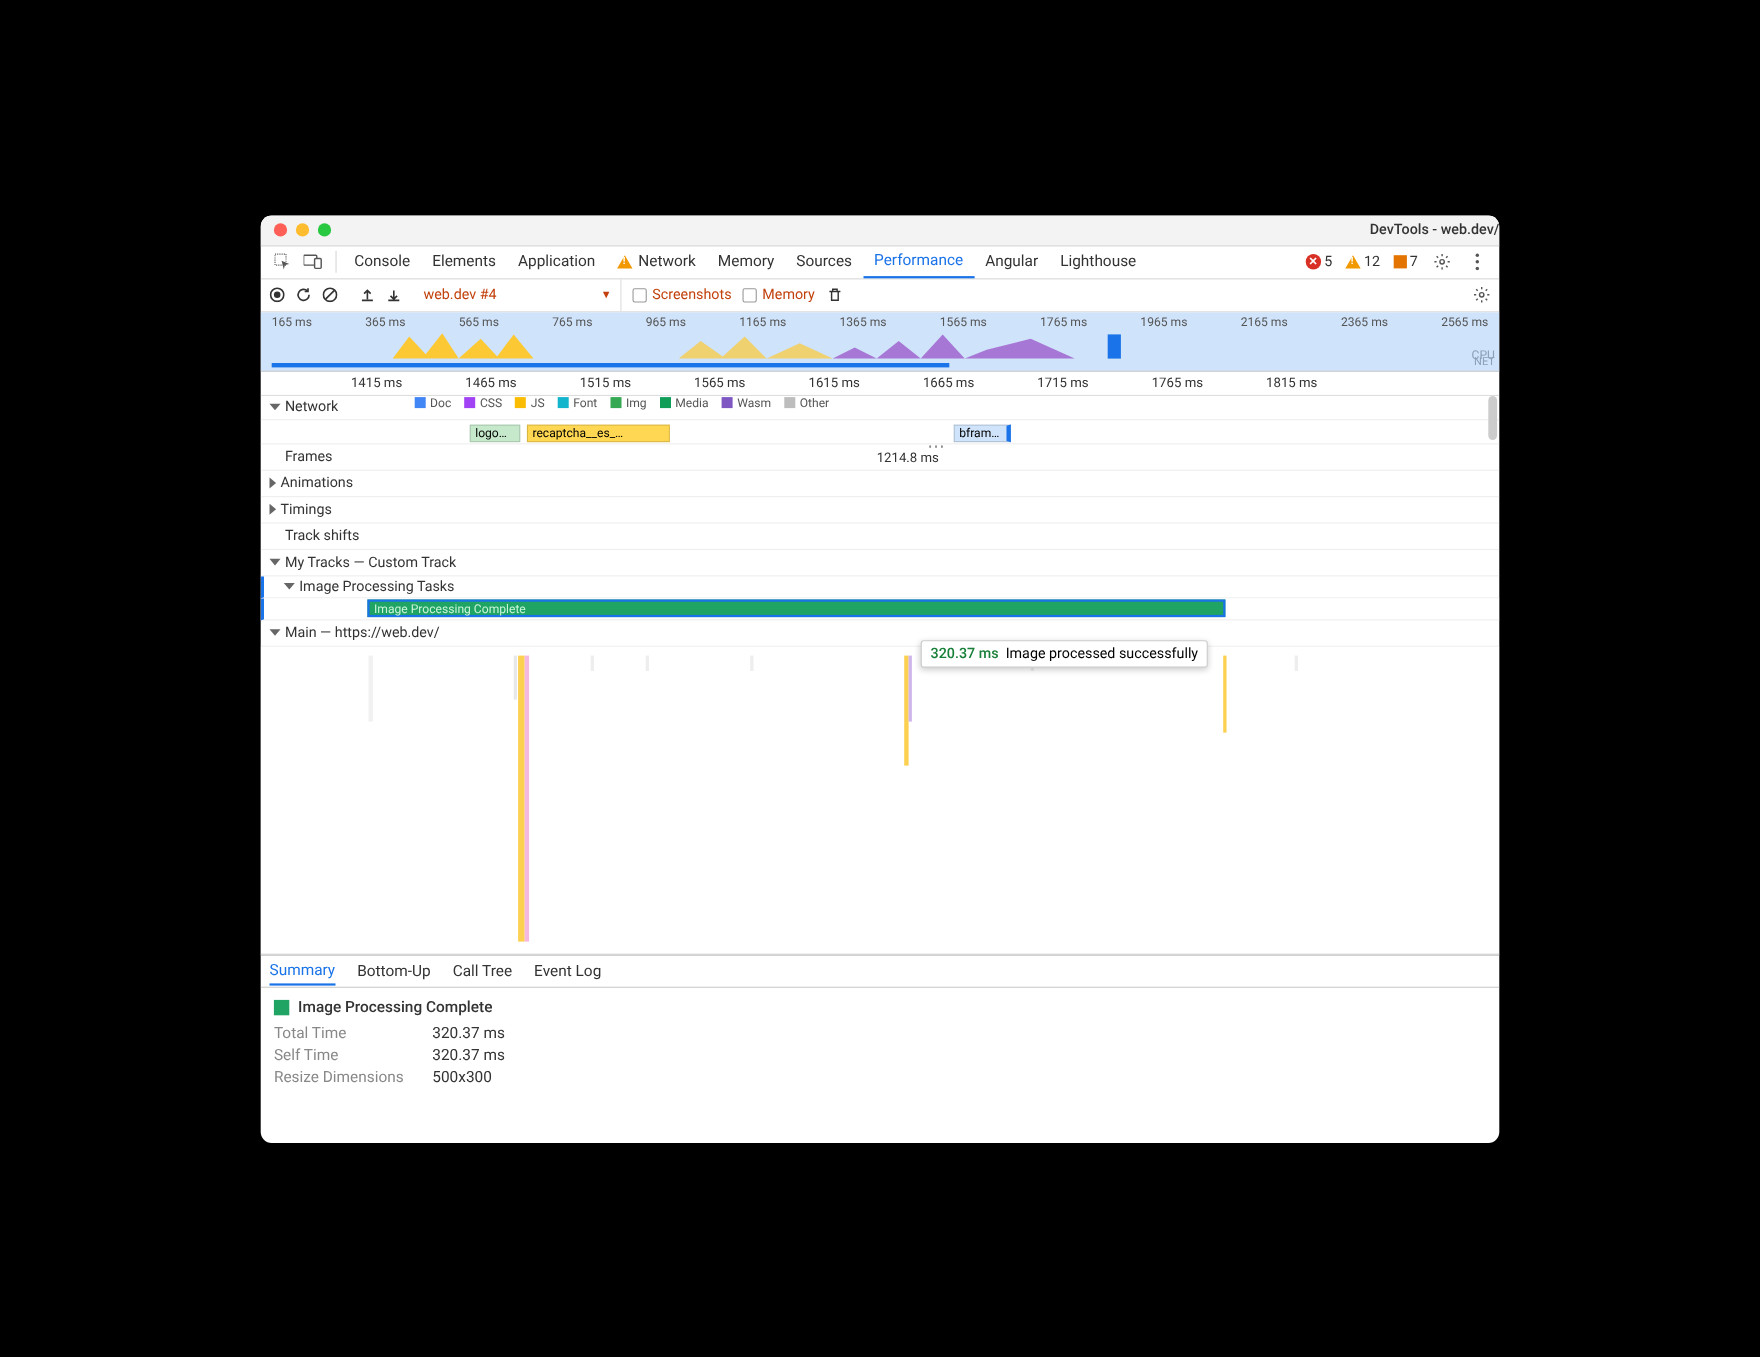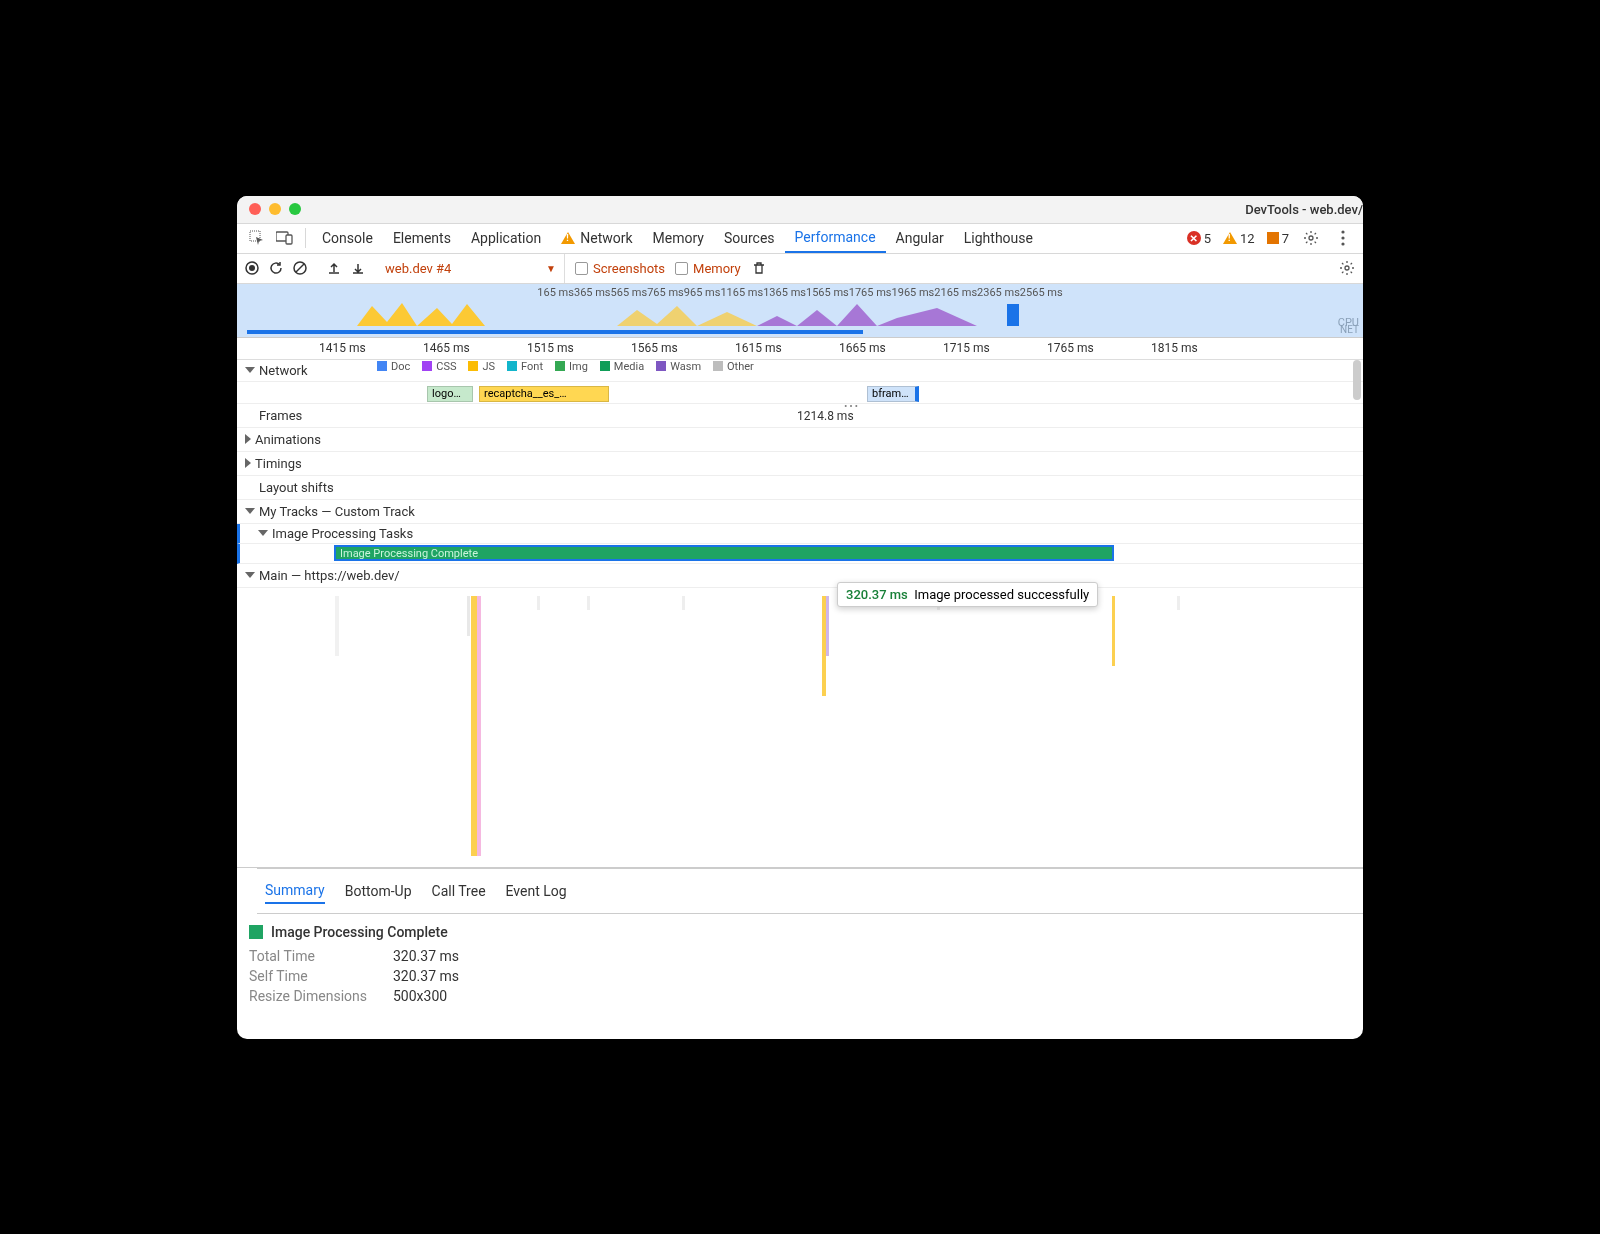--- a/index.html
+++ b/index.html
@@ -18,21 +18,21 @@
 .badge{display:inline-flex;align-items:center;gap:3px;padding:0 4px;}
 .circ{width:14px;height:14px;border-radius:50%;display:inline-flex;align-items:center;justify-content:center;font-size:10px;color:#fff;font-weight:700;}
 .warn-tri{width:0;height:0;border-left:7px solid transparent;border-right:7px solid transparent;border-bottom:12px solid #f29900;position:relative;}
 .warn-tri::after{content:"!";position:absolute;left:-2px;top:1px;font-size:9px;color:#fff;font-weight:700;}
 .flag{width:12px;height:12px;background:#e37400;display:inline-block;position:relative;}
 .subbar{height:30px;display:flex;align-items:center;border-bottom:1px solid #d8d8d8;padding:0 8px;gap:10px;font-size:13px;color:#c2410c;}
 .sel{display:flex;align-items:center;gap:6px;min-width:180px;border-right:1px solid #ddd;padding-right:8px;height:100%;}
 .chk{display:flex;align-items:center;gap:5px;}
 .chkbox{width:13px;height:13px;border:1px solid #999;border-radius:2px;}
 .overview{height:54px;background:#cfe3fa;position:relative;border-bottom:1px solid #ccc;font-size:11px;color:#555;}
-.overview .ticks{display:flex;justify-content:center;padding:2px 10px 0 10px;}
+.overview .ticks{display:flex;justify-content:space-between;padding:2px 10px 0 10px;}
 .overview .cpu{position:absolute;right:4px;top:32px;font-size:11px;color:#8aa0b8;}
 .overview .net{position:absolute;right:4px;bottom:2px;font-size:10px;color:#8aa0b8;}
 .overview .bluebar{position:absolute;bottom:3px;left:10px;right:500px;height:4px;background:#1a73e8;}
 .ruler{height:22px;display:flex;align-items:center;font-size:12px;color:#333;border-bottom:1px solid #ddd;padding-left:82px;}
 .ruler span{flex:0 0 104px;}
 .tracks{flex:0 0 auto;position:relative;font-size:13px;}
 .track-row{display:flex;align-items:center;height:24px;border-bottom:1px solid #eee;}
 .track-label{width:140px;padding-left:8px;display:flex;align-items:center;gap:4px;color:#333;flex-shrink:0;}
 .track-label.wide{width:auto;padding-right:10px;}
 .tri{width:0;height:0;border-left:5px solid transparent;border-right:5px solid transparent;border-top:6px solid #666;}
@@ -41,21 +41,21 @@
 .legend{display:flex;gap:12px;font-size:11px;align-items:center;color:#555;}
 .lg{display:flex;align-items:center;gap:4px;}
 .sq{width:10px;height:10px;}
 .netitem{position:absolute;top:4px;height:16px;font-size:11px;display:flex;align-items:center;padding:0 4px;border:1px solid rgba(0,0,0,.15);overflow:hidden;white-space:nowrap;}
 .flamechart{height:280px;position:relative;background:#fff;border-bottom:1px solid #ccc;}
 .flame-bar{position:absolute;width:2px;background:#eee;}
 .imgproc-row{height:20px;background:#fff;border-bottom:1px solid #eee;display:flex;align-items:center;}
 .imgproc-block{margin-left:94px;height:16px;width:780px;background:#1fa463;border:2px solid #1a73e8;color:#caf5dc;font-size:11px;padding-left:4px;display:flex;align-items:center;}
 .tooltip{position:absolute;left:600px;top:-6px;background:#fff;border:1px solid #ccc;border-radius:3px;padding:4px 8px;font-size:13px;box-shadow:0 2px 6px rgba(0,0,0,.2);white-space:nowrap;z-index:10;}
 .tooltip .ms{color:#188038;font-weight:500;}
-.bottom-tabs{height:46px;display:flex;align-items:center;border-top:1px solid #ccc;border-bottom:1px solid #ccc;padding:0 8px;gap:20px;font-size:14px;margin-left:20px;}
+.bottom-tabs{height:30px;display:flex;align-items:center;border-top:1px solid #ccc;border-bottom:1px solid #ccc;padding:0 8px;gap:20px;font-size:14px;}
 .bottom-tabs .bt{cursor:pointer;color:#333;padding:4px 0;}
 .bottom-tabs .bt-active{color:#1a73e8;border-bottom:2px solid #1a73e8;}
 .summary{padding:10px 12px;font-size:14px;color:#333;flex:1;}
 .summary h4{display:flex;align-items:center;gap:8px;font-weight:500;margin-bottom:8px;}
 .summary .row{display:flex;gap:14px;margin:4px 0;}
 .summary .key{color:#888;min-width:130px;}
 svg{display:block;}
 .gear{width:16px;height:16px;}
 .scroll-handle{position:absolute;right:2px;width:8px;background:#ccc;border-radius:4px;}
 </style>
@@ -298,21 +298,21 @@
     <div class="track-row">
         <div class="track-label">
           <span class="tri tri-r"></span>
           <span>Timings</span>
         </div>
         <div class="track-content"></div>
       </div>
     <div class="track-row">
         <div class="track-label wide">
           <span style="width:10px;"></span>
-          <span>Layout shifts</span>
+          <span>Track shifts</span>
         </div>
         <div class="track-content"></div>
       </div>
     <div class="track-row">
         <div class="track-label wide">
           <span class="tri"></span>
           <span>My Tracks — Custom Track</span>
         </div>
       </div>
     <div class="track-row" style="border-left:3px solid #1a73e8;height:20px;">

